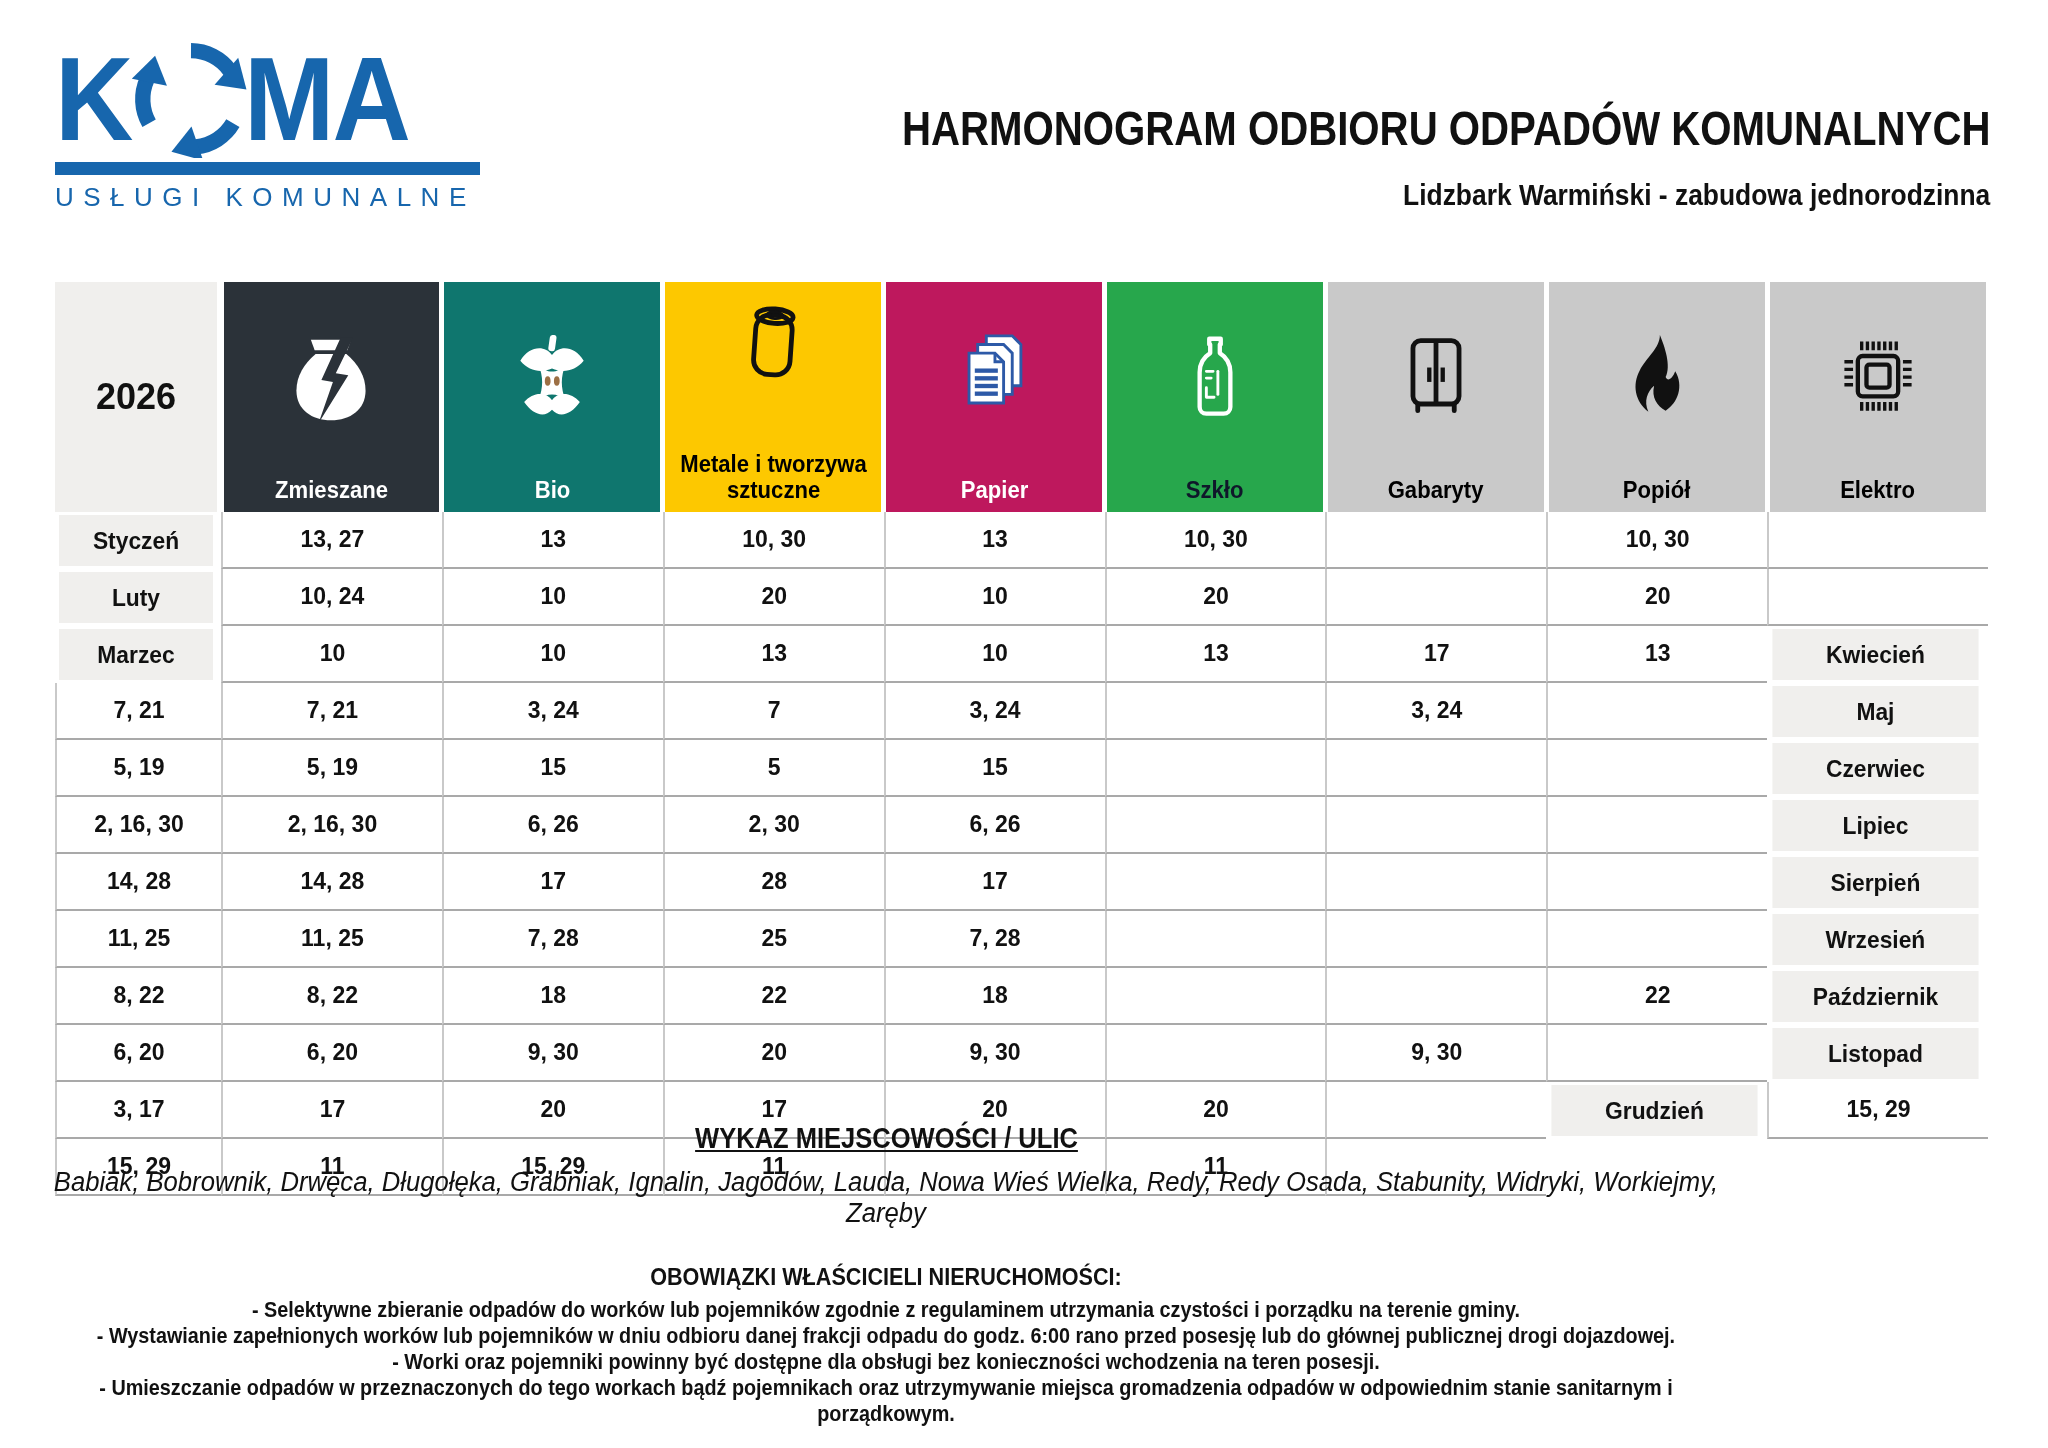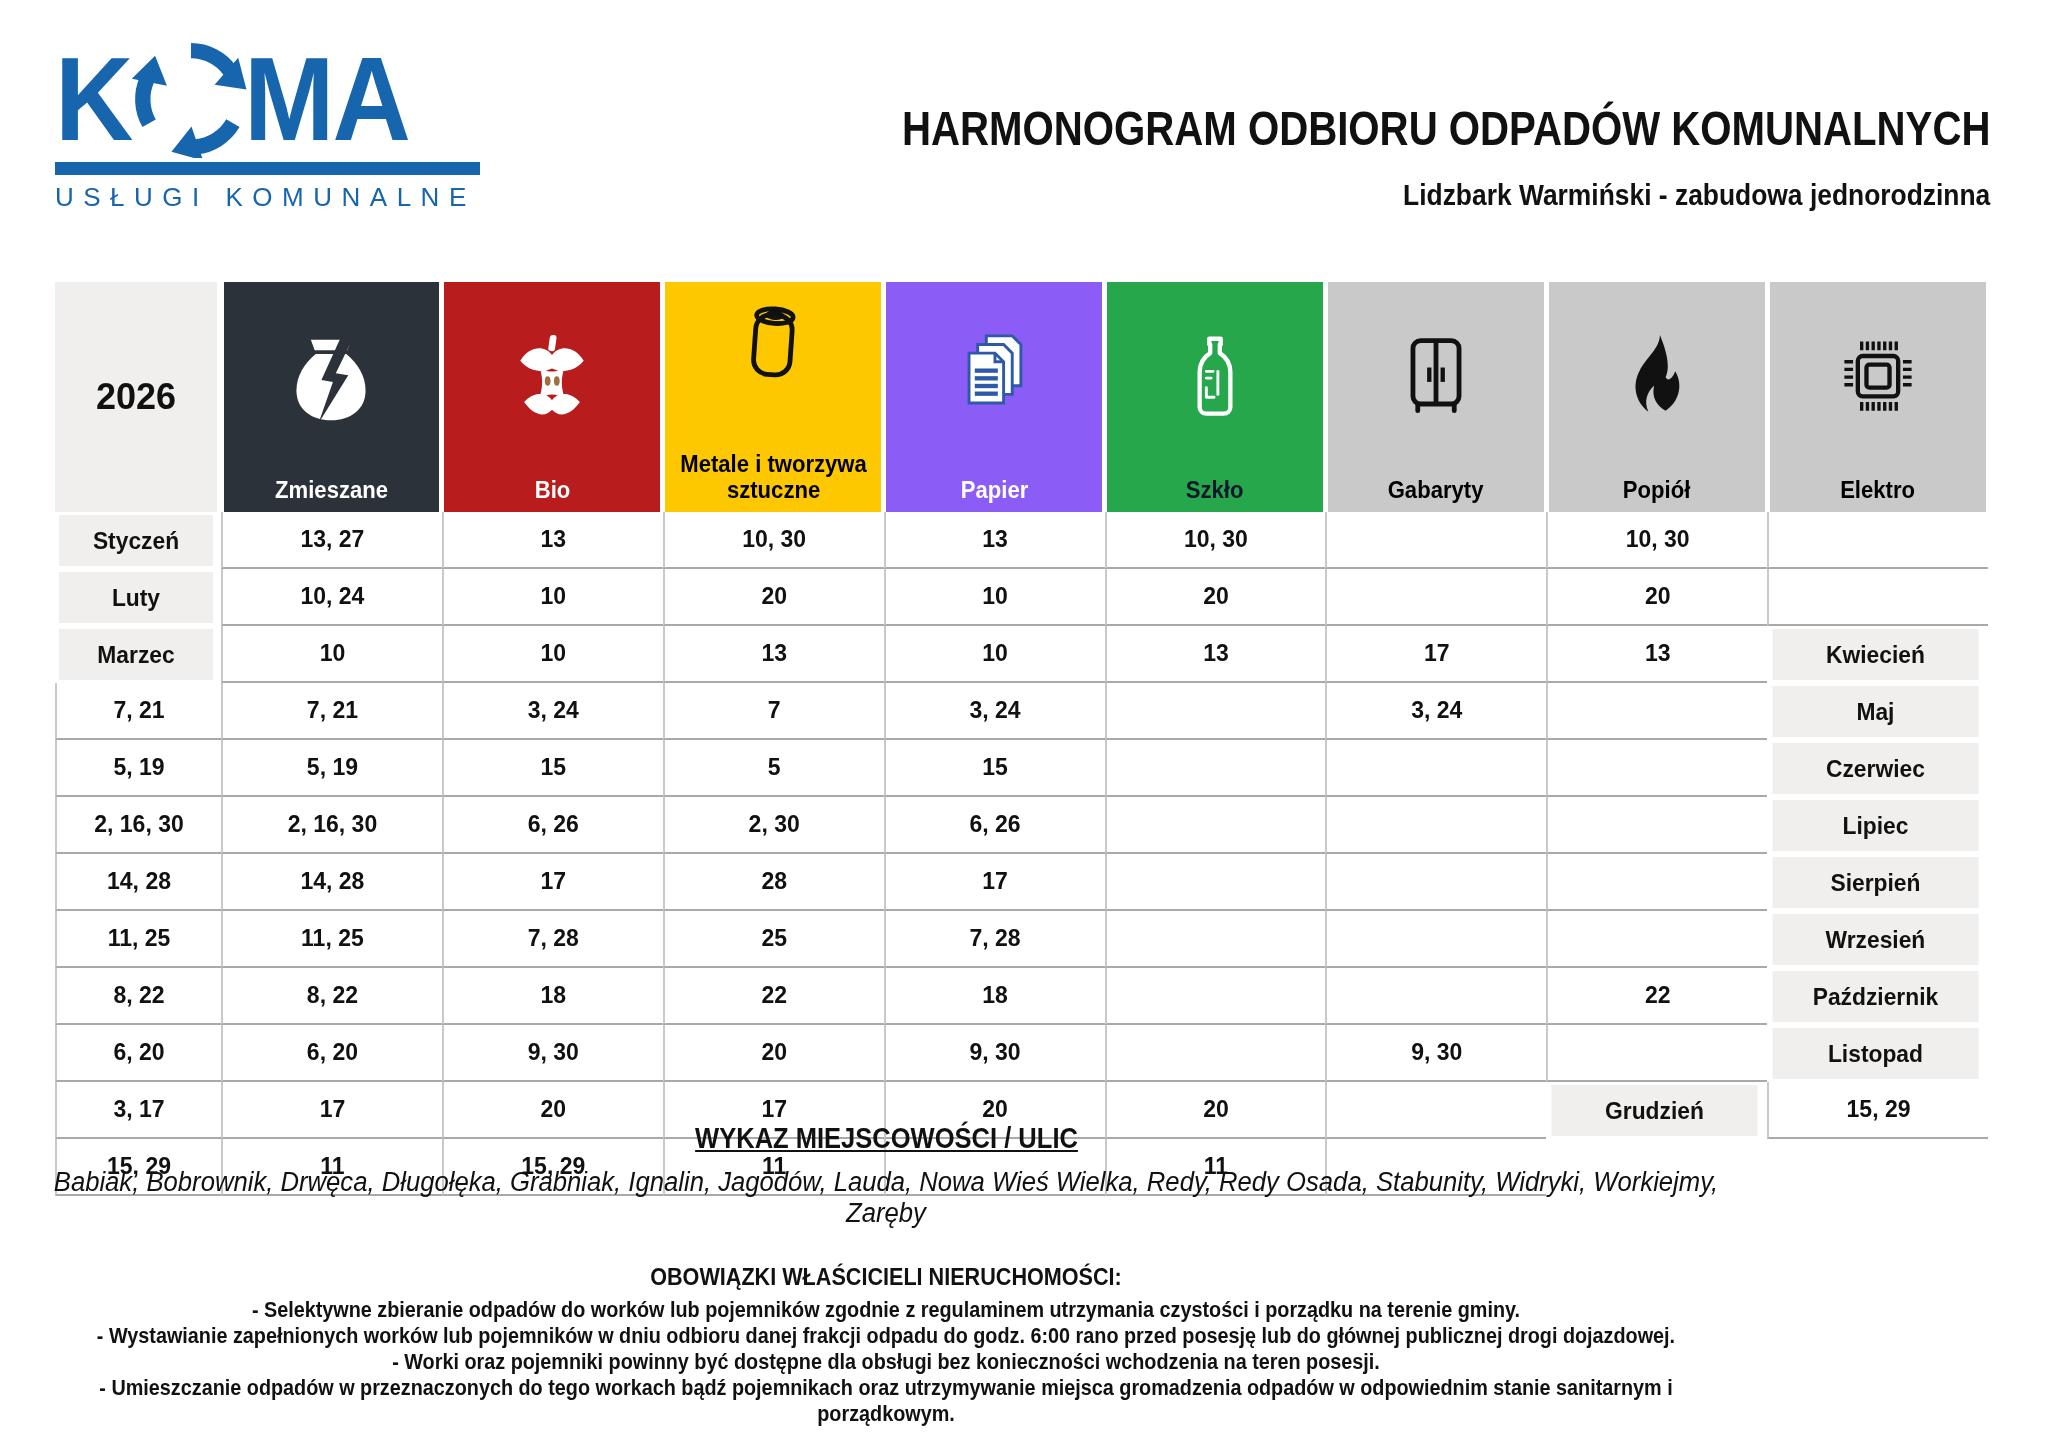--- a/index.html
+++ b/index.html
@@ -20,23 +20,23 @@
 
   
   #schedule{position:absolute;left:55px;top:282px;width:1933px;}
   #schedule-header{display:grid;grid-template-columns:166px repeat(8,1fr);height:230px;}
   .head-block{margin:0 2.5px;display:flex;flex-direction:column;align-items:center;justify-content:flex-end;padding-bottom:9px;box-sizing:border-box;}
   .year-block{margin:0 4px 0 0;background:#f0efed;display:flex;align-items:center;justify-content:center;font-size:36px;font-weight:700;color:#111;}
   .head-icon{flex:1;display:flex;align-items:center;justify-content:center;width:100%;}
   .head-icon svg{width:96px;height:96px;}
   .head-label{font-size:24px;font-weight:700;text-align:center;line-height:1.08;transform:scaleX(0.92);transform-origin:center bottom;width:108%;}
   .col-zmieszane{background:#2b3239;color:#fff;align-items:center;}
-  .col-bio{background:#b91c1c;color:#fff;justify-content:space-between;}
+  .col-bio{background:#0f766e;color:#fff;justify-content:space-between;}
   .col-metale{background:#fdc800;color:#000;gap:48px;}
-  .col-papier{background:#8b5cf6;color:#fff;}
+  .col-papier{background:#be185d;color:#fff;}
   .col-szklo{background:#27a74c;color:#0f172a;}
   .col-gray{background:#c9c9c9;color:#000;}
 
   #schedule-body{display:grid;grid-template-columns:166px repeat(8,1fr);grid-auto-rows:57px;text-align:center;}
   .month-cell{background:#f0efed;margin:3px 4px 3px 0;display:flex;align-items:center;justify-content:center;font-size:24px;font-weight:700;color:#111;transform:scaleX(0.95);}
   .data-cell{border-left:2px solid #c9c9c9;border-bottom:2px solid #a9a9a9;display:flex;align-items:center;justify-content:center;font-size:23px;font-weight:700;color:#111;}
 
   
   #footer{position:absolute;left:0;top:1122px;width:1772px;text-align:center;color:#111;}
   #localities-heading{display:inline-block;font-size:29px;font-weight:700;text-decoration:underline;transform:scaleX(0.88);}

